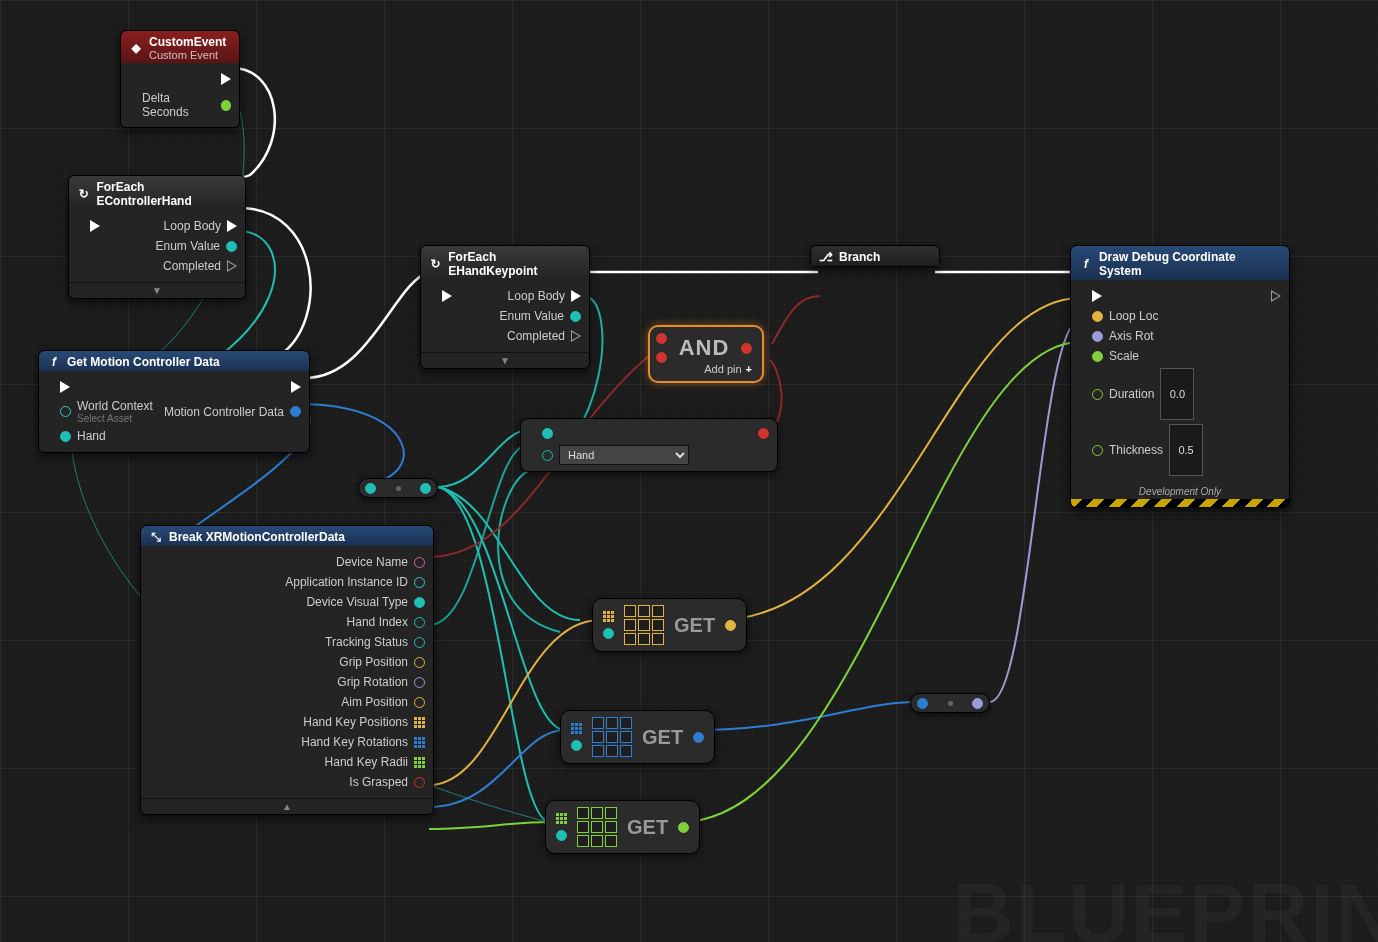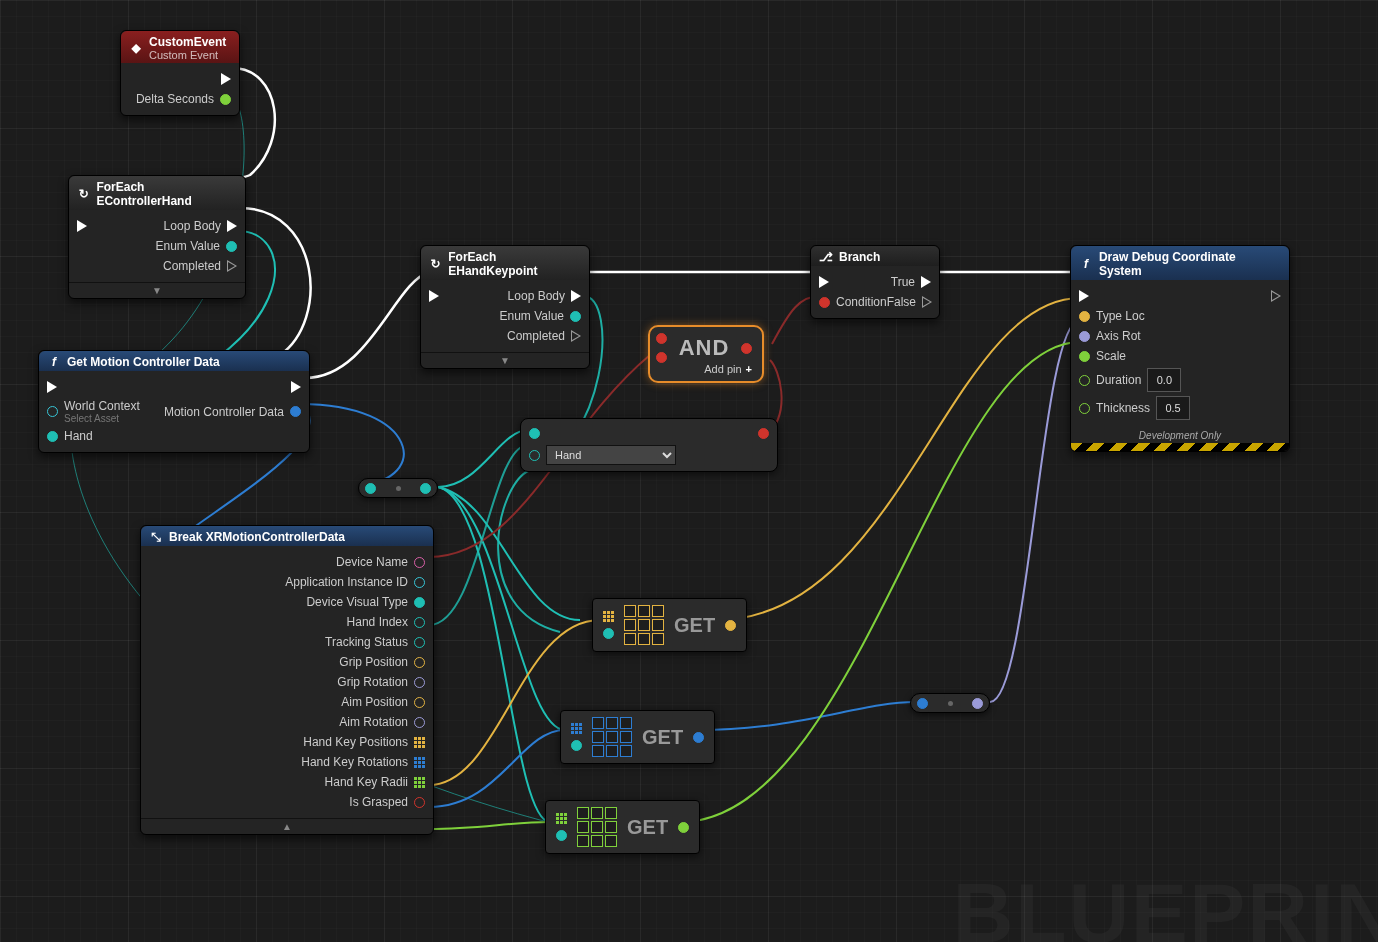--- a/index.html
+++ b/index.html
@@ -56,20 +56,21 @@
   .hdr-dark   { background: linear-gradient(180deg,#3a3a3a 0%,#222 100%); }
   .hdr-blue   { background: linear-gradient(180deg,#284a77 0%,#1a3050 100%); }
   .hdr-gray   { background: linear-gradient(180deg,#2f2f2f 0%,#1e1e1e 100%); }
   .node .body { padding: 6px 0; }
   .row {
     display: flex;
     justify-content: space-between;
     align-items: center;
     padding: 2px 8px;
     min-height: 20px;
+    margin-left: 13px;
   }
   .left-pin { display: flex; align-items: center; gap: 6px; }
   .right-pin { display: flex; align-items: center; gap: 6px; justify-content: flex-end; }
   .pin {
     width: 11px; height: 11px; border-radius: 50%;
     border: 1px solid currentColor;
     background: currentColor;
     display: inline-block;
   }
   .pin.hollow { background: transparent; }
@@ -139,40 +140,40 @@
   .and-node .title { font-size:22px; font-weight:bold; color:#bbb; text-align:center; letter-spacing:1px; }
   .reroute {
     position:absolute; width:80px; height:20px;
     background:#2b2b2b; border:1px solid #000; border-radius:10px;
     box-shadow:0 2px 6px rgba(0,0,0,0.6);
     display:flex; align-items:center; justify-content:space-between; padding:0 6px;
   }
   .dot { width:5px;height:5px;border-radius:50%;background:#666; }
   .get-node {
     position:absolute;
-    background:#2b2b2b; border:1px solid #000; border-radius:4px;
+    background:#2b2b2b; border:1px solid #000; border-radius:10px;
     box-shadow:0 2px 8px rgba(0,0,0,0.6);
     display:flex; align-items:center; padding:6px 10px; gap:10px;
   }
   .get-node .grid {
     display:grid; grid-template-columns:repeat(3,12px); grid-template-rows:repeat(3,12px); gap:2px;
   }
   .get-node .grid span{ border:1px solid currentColor; background:rgba(0,0,0,0.3); }
   .get-label{ font-size:20px;font-weight:bold;color:#999; }
   .small-node {
     position:absolute; background:#2b2b2b; border:1px solid #000; border-radius:8px;
     box-shadow:0 2px 8px rgba(0,0,0,0.6); padding:4px 8px;
   }
   .sel {
     background:#444; color:#ddd; border:1px solid #111; font-size:11px;
     padding:2px 4px; width:130px;
   }
   .input-box{
     background:#1a1a1a; border:1px solid #555; color:#ddd; font-size:11px;
-    width:34px; padding:5px 3px; text-align:center;
+    width:34px; padding:19px 3px; text-align:center;
   }
   .caution{
     height:8px;
     background:repeating-linear-gradient(135deg,#c9a500 0,#c9a500 8px,#000 8px,#000 16px);
     border-radius:0 0 5px 5px;
   }
   .dev-only{ font-size:10px;color:#aaa;text-align:center;padding:2px 0;font-style:italic; }
   .addpin{ font-size:11px;color:#ccc; display:flex;align-items:center;gap:4px;justify-content:flex-end;}
   .plus-icon{font-weight:bold;color:#fff;}
   .hdr-icon{ width:14px;height:14px;display:inline-flex;align-items:center;justify-content:center;}
@@ -367,41 +368,20 @@
       <span>Add pin</span>
       <span class="plus-icon">+</span>
     </div>
 </div>
 
 <div class="node" style="left:810px;top:245px;width:130px;">
   <div class="header hdr-gray">
       <span class="hdr-icon">⎇</span>
       <span>Branch</span>
     </div>
-  <div class="body">
-    <div class="row">
-      <div class="left-pin">
-          <span class="exec"></span>
-        </div>
-      <div class="right-pin">
-          <span>True</span>
-          <span class="exec"></span>
-        </div>
-    </div>
-    <div class="row">
-      <div class="left-pin">
-          <span class="pin c-red"></span>
-          <span>Condition</span>
-        </div>
-      <div class="right-pin">
-          <span>False</span>
-          <span class="exec hollow"></span>
-        </div>
-    </div>
-  </div>
 </div>
 
 <div class="node" style="left:1070px;top:245px;width:220px;">
   <div class="header hdr-blue">
       <span class="hdr-icon">
         <i>f</i>
       </span>
       <span>Draw Debug Coordinate System</span>
     </div>
   <div class="body">
@@ -409,21 +389,21 @@
       <div class="left-pin">
           <span class="exec"></span>
         </div>
       <div class="right-pin">
           <span class="exec hollow"></span>
         </div>
     </div>
     <div class="row">
         <div class="left-pin">
           <span class="pin c-yellow"></span>
-          <span>Type Loc</span>
+          <span>Loop Loc</span>
         </div>
         <span></span>
       </div>
     <div class="row">
         <div class="left-pin">
           <span class="pin c-lav"></span>
           <span>Axis Rot</span>
         </div>
         <span></span>
       </div>
@@ -544,27 +524,20 @@
     <div class="row">
         <span></span>
         <div class="right-pin">
           <span>Aim Position</span>
           <span class="pin hollow c-yellow"></span>
         </div>
       </div>
     <div class="row">
         <span></span>
         <div class="right-pin">
-          <span>Aim Rotation</span>
-          <span class="pin hollow c-lav"></span>
-        </div>
-      </div>
-    <div class="row">
-        <span></span>
-        <div class="right-pin">
           <span>Hand Key Positions</span>
           <span class="array-pin c-yellow"></span>
         </div>
       </div>
     <div class="row">
         <span></span>
         <div class="right-pin">
           <span>Hand Key Rotations</span>
           <span class="array-pin c-blue"></span>
         </div>

